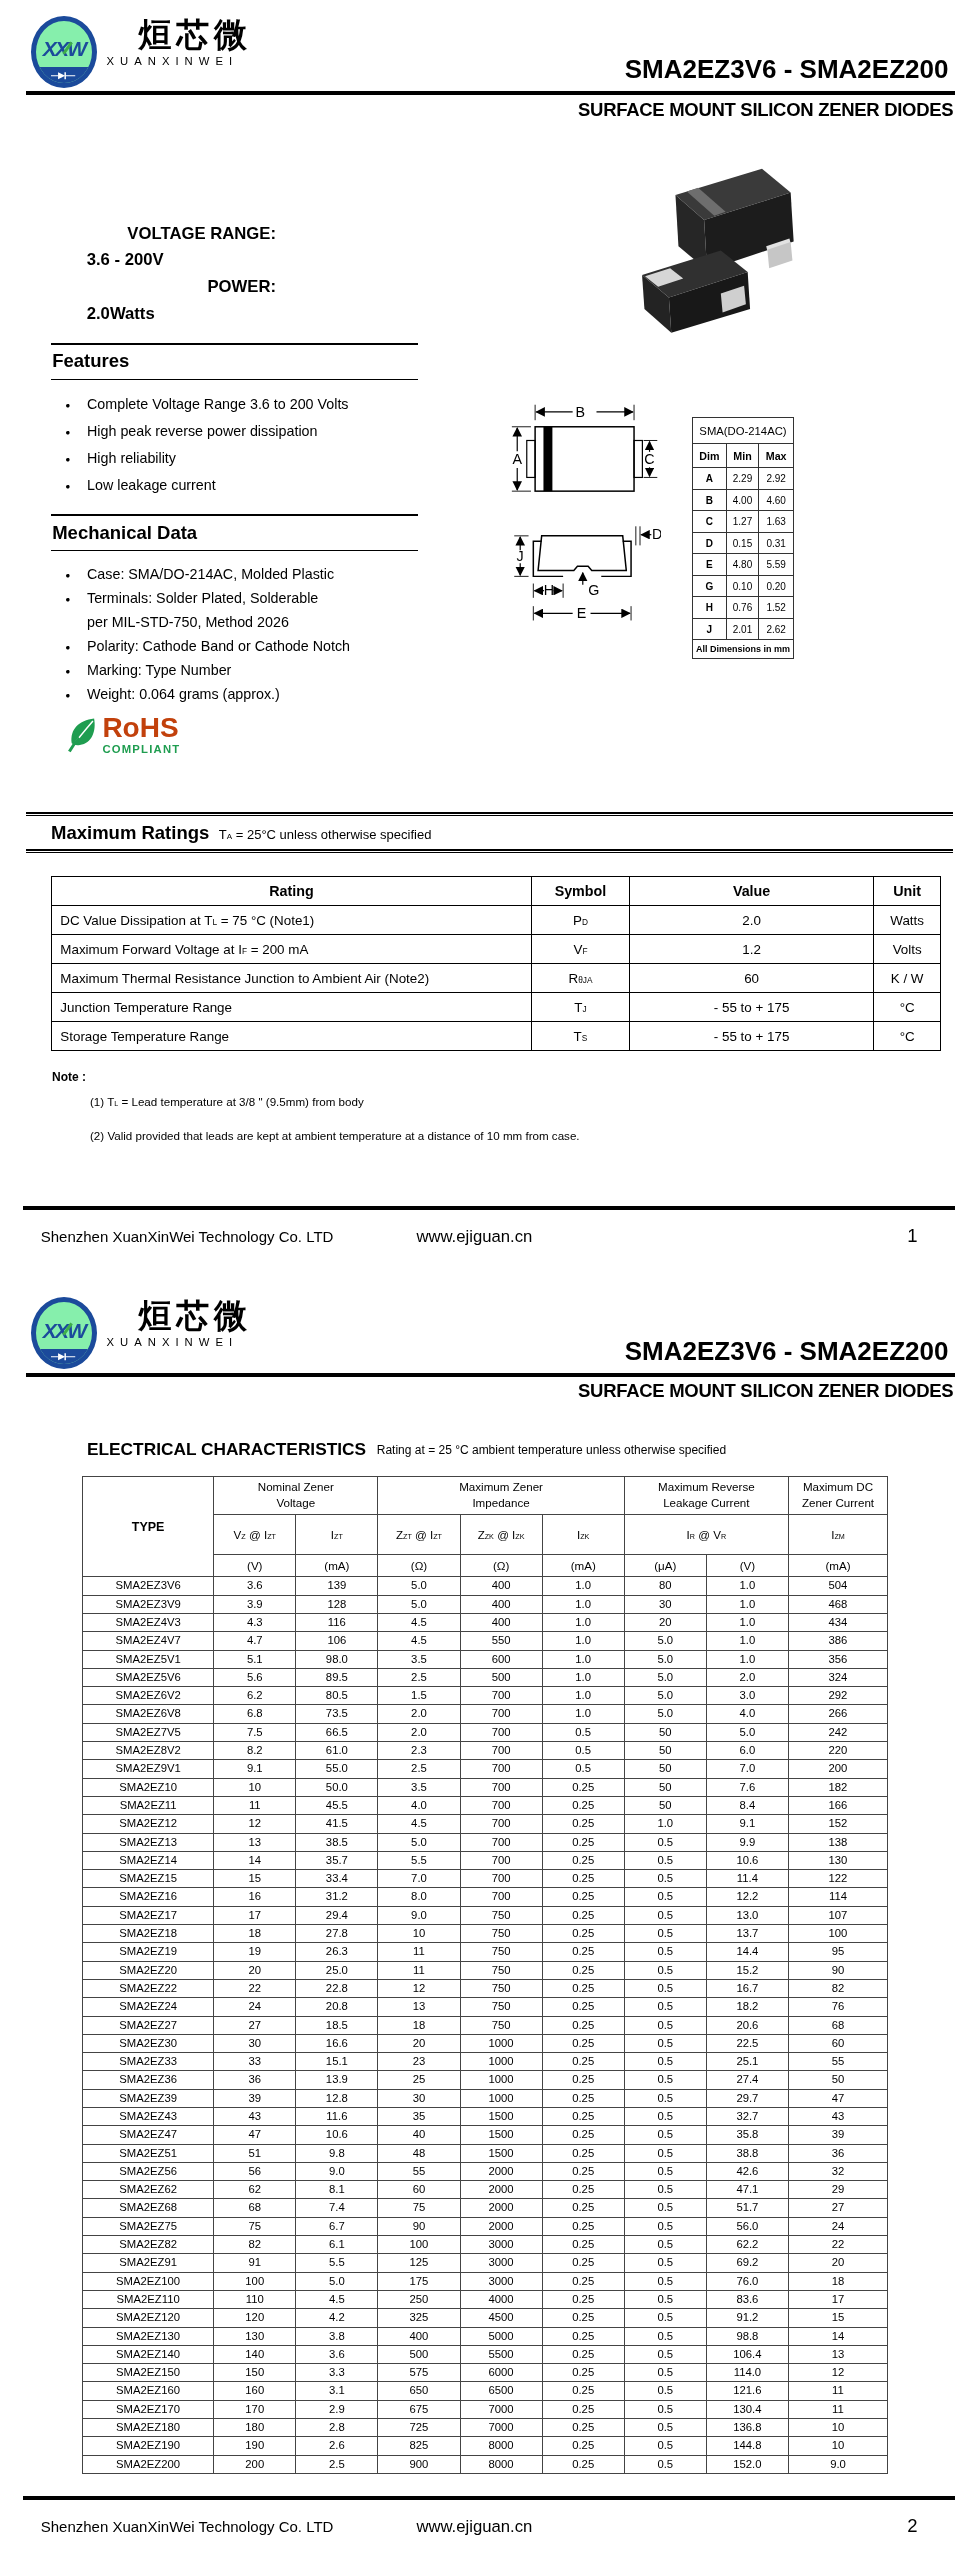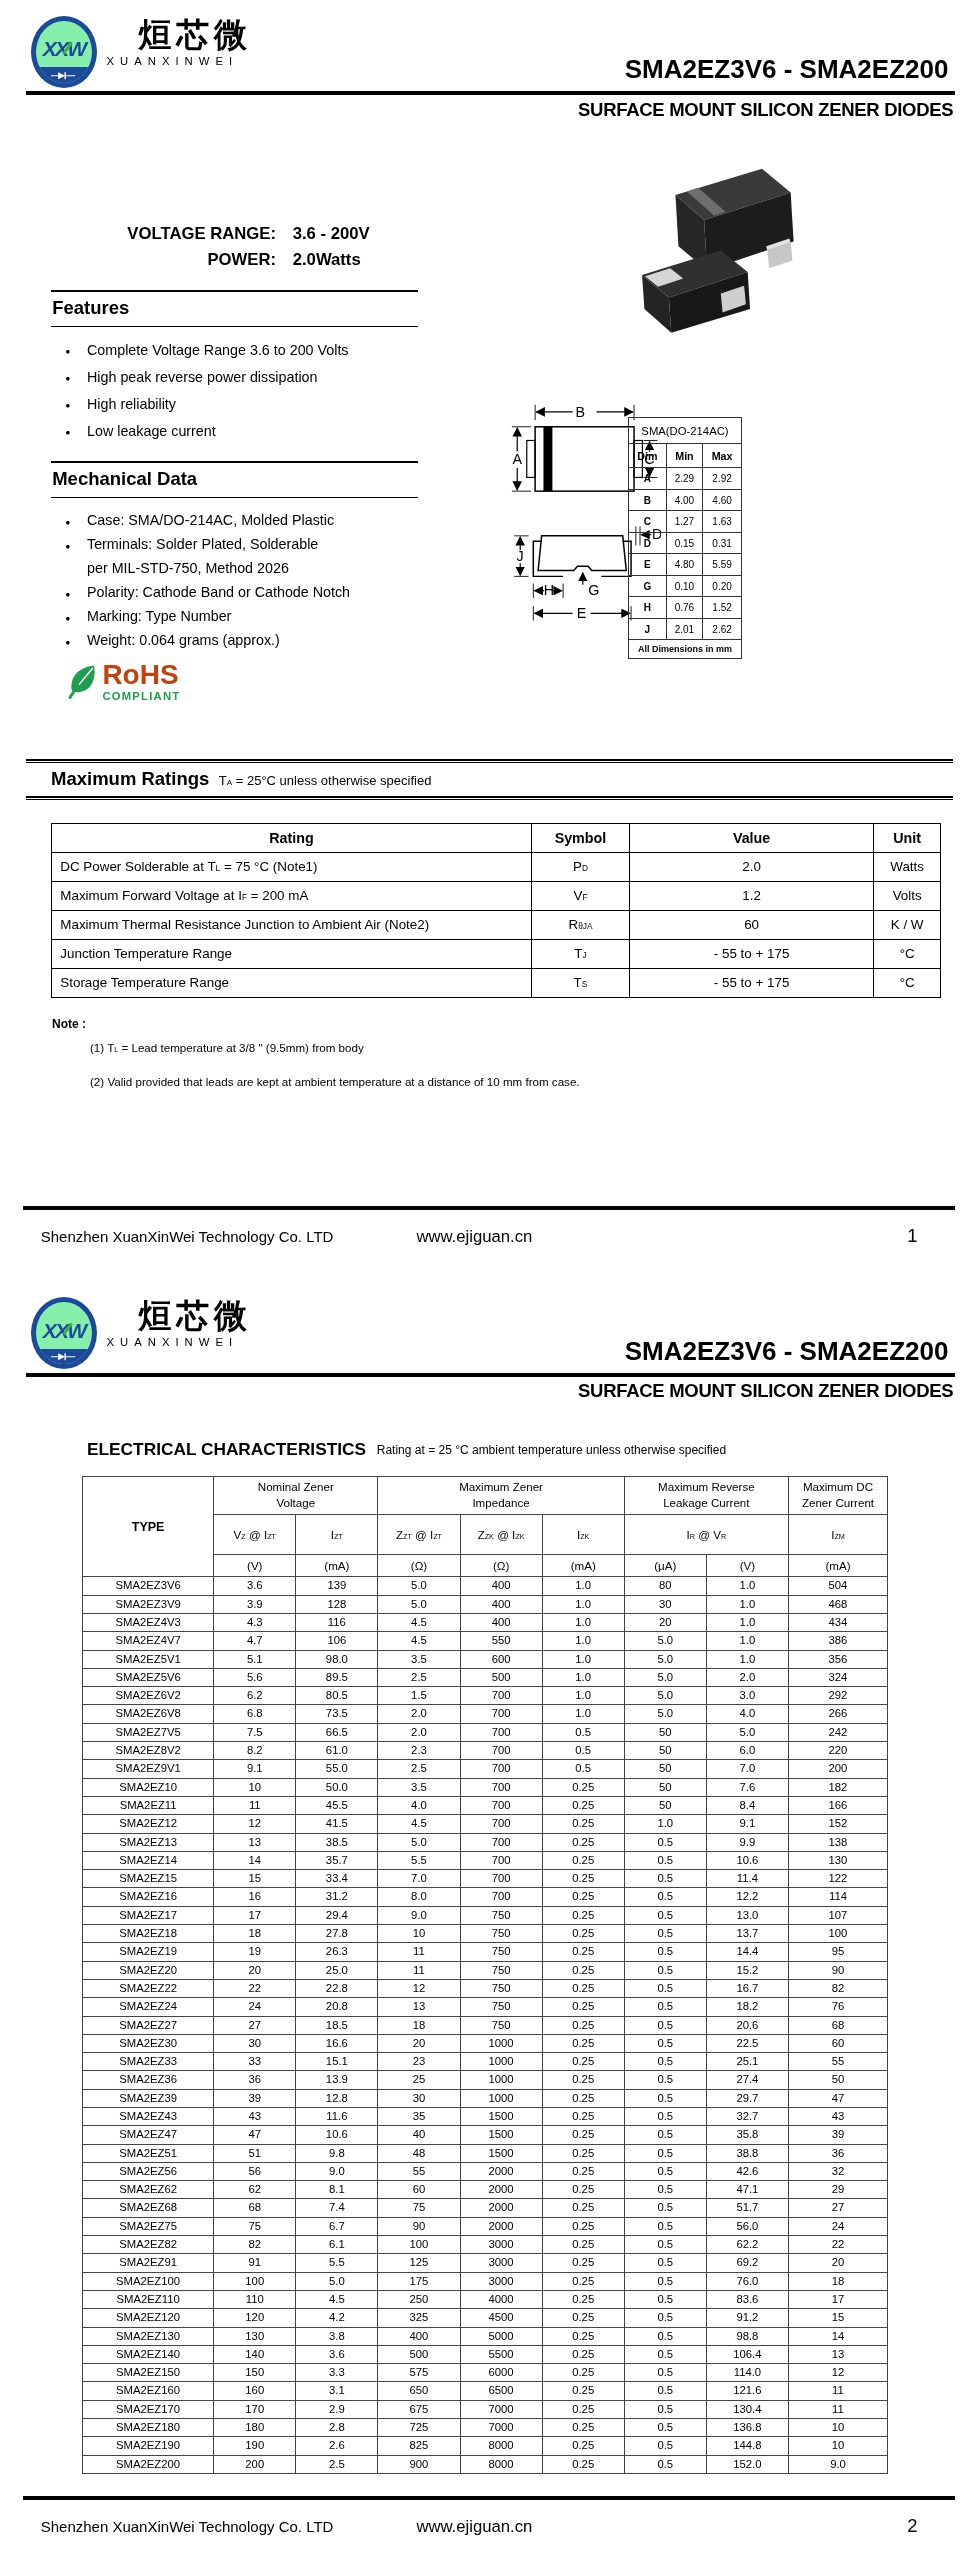--- a/index.html
+++ b/index.html
@@ -17,40 +17,40 @@
   .logo-band{position:absolute;left:-4.8px;right:-4.8px;bottom:-1.2px;height:16.7px;background:#1b4a9b;display:flex;align-items:center;justify-content:center;}
   .logo-right{display:flex;flex-direction:column;justify-content:flex-end;margin-left:9.5px;padding-bottom:0;}
   .logo-cn{font-size:33px;font-weight:bold;letter-spacing:4.8px;line-height:1.15;margin-left:32px;}
   .logo-latin{font-size:11.3px;letter-spacing:6px;margin-top:1.2px;}
   .hdr-title{font-size:26px;font-weight:bold;padding:0 3.6px 2.4px 0;white-space:nowrap;}
   .hdr-rule{border-top:4.2px solid #000;margin:0 15.5px 0 26px;}
   .hdr-sub{text-align:right;font-weight:bold;font-size:18.5px;letter-spacing:-0.3px;padding:3.6px 16.7px 0 0;}
 
   
   .vblock{margin:100px 0 0 70px;font-size:16.7px;font-weight:bold;line-height:1.6;}
-  .vrow{display:flex;}
+  .vrow{display:flex;flex-direction:column;}
   .vlabel{width:206px;text-align:right;}
   .vval{margin-left:16.7px;}
   .sec{margin-left:51px;width:367px;}
   .sec-title{font-size:18.5px;font-weight:bold;border-top:2.4px solid #000;border-bottom:1.8px solid #000;padding:5.4px 1.2px 6.6px 1.2px;margin-top:15.5px;}
   .blist{list-style:none;margin:10.7px 0 0 0;padding:0;font-size:14.3px;}
   .blist li{padding-left:36px;position:relative;line-height:27px;}
   .blist li::before{content:"●";position:absolute;left:14.3px;top:1.2px;font-size:8.3px;}
   .blist li.nobullet::before{content:"";}
   .mech .blist li{line-height:24px;}
   .rohs{display:flex;align-items:center;margin:8.3px 0 0 67px;}
   .rohs-text{line-height:1;margin-left:2.4px;}
   .rohs-big{font-size:28px;font-weight:bold;color:#c2410c;}
   .rohs-small{font-size:11.3px;font-weight:bold;color:#1f9d50;letter-spacing:1.2px;margin-top:1.8px;}
 
   
   .pkg3d{position:absolute;left:587px;top:152px;}
   .outline{position:absolute;left:501px;top:394px;}
   .outline text{font-size:24px;font-family:"Liberation Sans",sans-serif;}
-  .dims-wrap{position:absolute;left:628px;top:417px;width:114px;}
+  .dims-wrap{position:absolute;left:692px;top:417px;width:102px;}
   .dims-table{width:100%;border-collapse:collapse;border:1.8px solid #222;text-align:center;font-size:10px;}
   .dims-table th,.dims-table td{border:1.2px solid #333;padding:0;height:21.5px;}
   .dims-table .dt-title th{font-size:11.3px;font-weight:normal;height:26px;}
   .dims-table .dt-head th{font-weight:bold;font-size:10.7px;height:24.4px;}
   .dims-table tbody td:first-child{font-weight:bold;}
   .dims-table tfoot td{font-weight:bold;font-size:9px;height:18.5px;}
 
   
   .mr-block{margin:57px 16.7px 0 26px;}
   .dbl{height:4.2px;border-top:2.4px solid #000;border-bottom:1.2px solid #000;}
@@ -322,21 +322,21 @@
     <thead>
       <tr>
         <th>Rating</th>
         <th>Symbol</th>
         <th>Value</th>
         <th>Unit</th>
       </tr>
     </thead>
     <tbody>
       <tr>
-        <td><span>DC Power Solderable at T</span><span class="sb">L</span><span> = 75 °C (Note1)</span></td>
+        <td><span>DC Value Dissipation at T</span><span class="sb">L</span><span> = 75 °C (Note1)</span></td>
         <td class="c"><span>P</span><span class="sb">D</span></td>
         <td class="c">2.0</td>
         <td class="c">Watts</td>
       </tr>
       <tr>
         <td><span>Maximum Forward Voltage at I</span><span class="sb">F</span><span> = 200 mA</span></td>
         <td class="c"><span>V</span><span class="sb">F</span></td>
         <td class="c">1.2</td>
         <td class="c">Volts</td>
       </tr>

